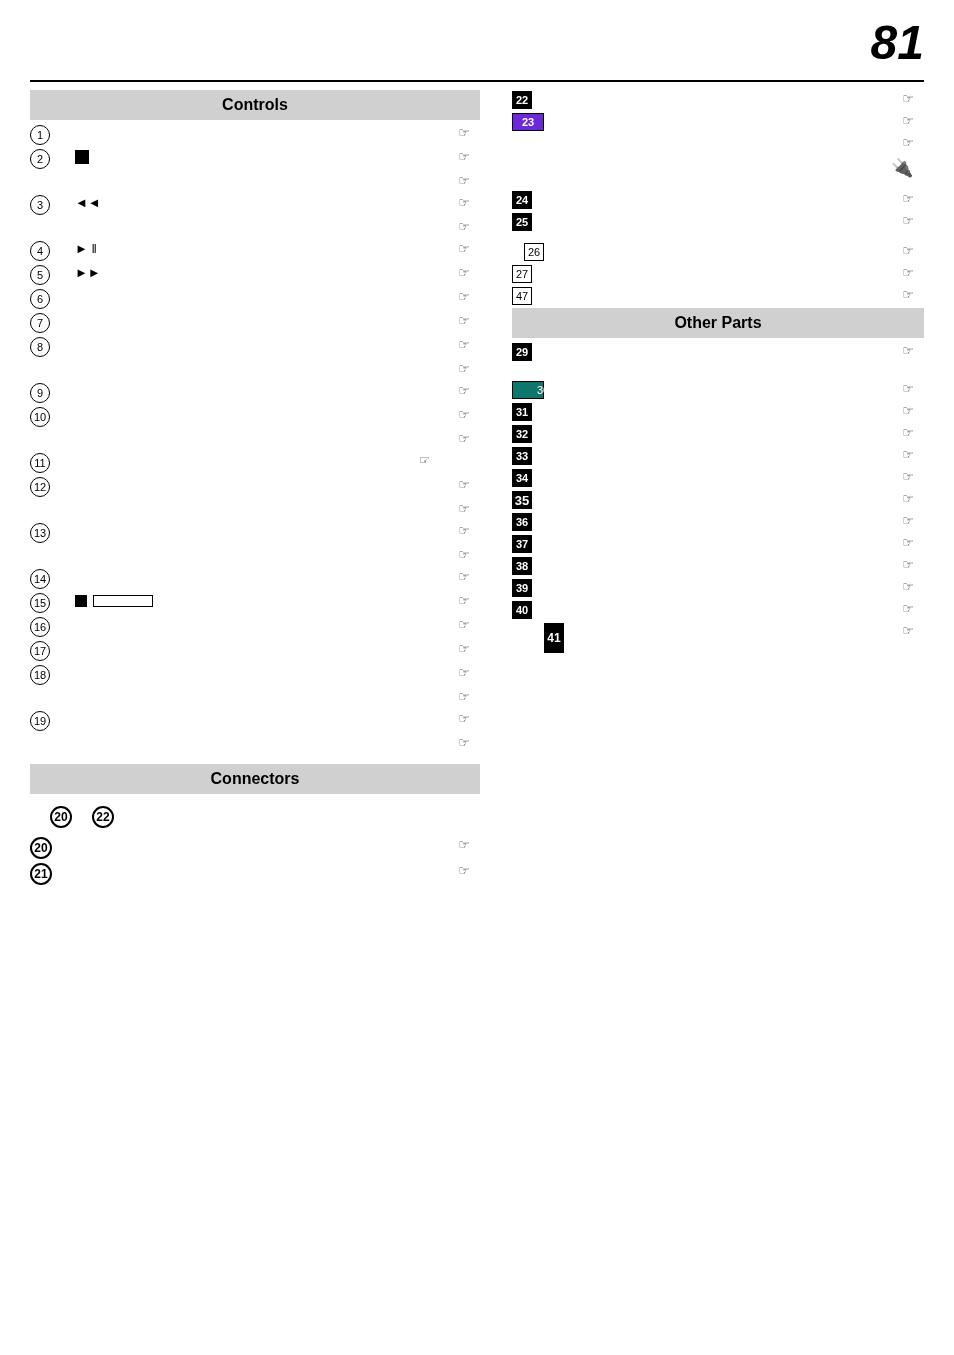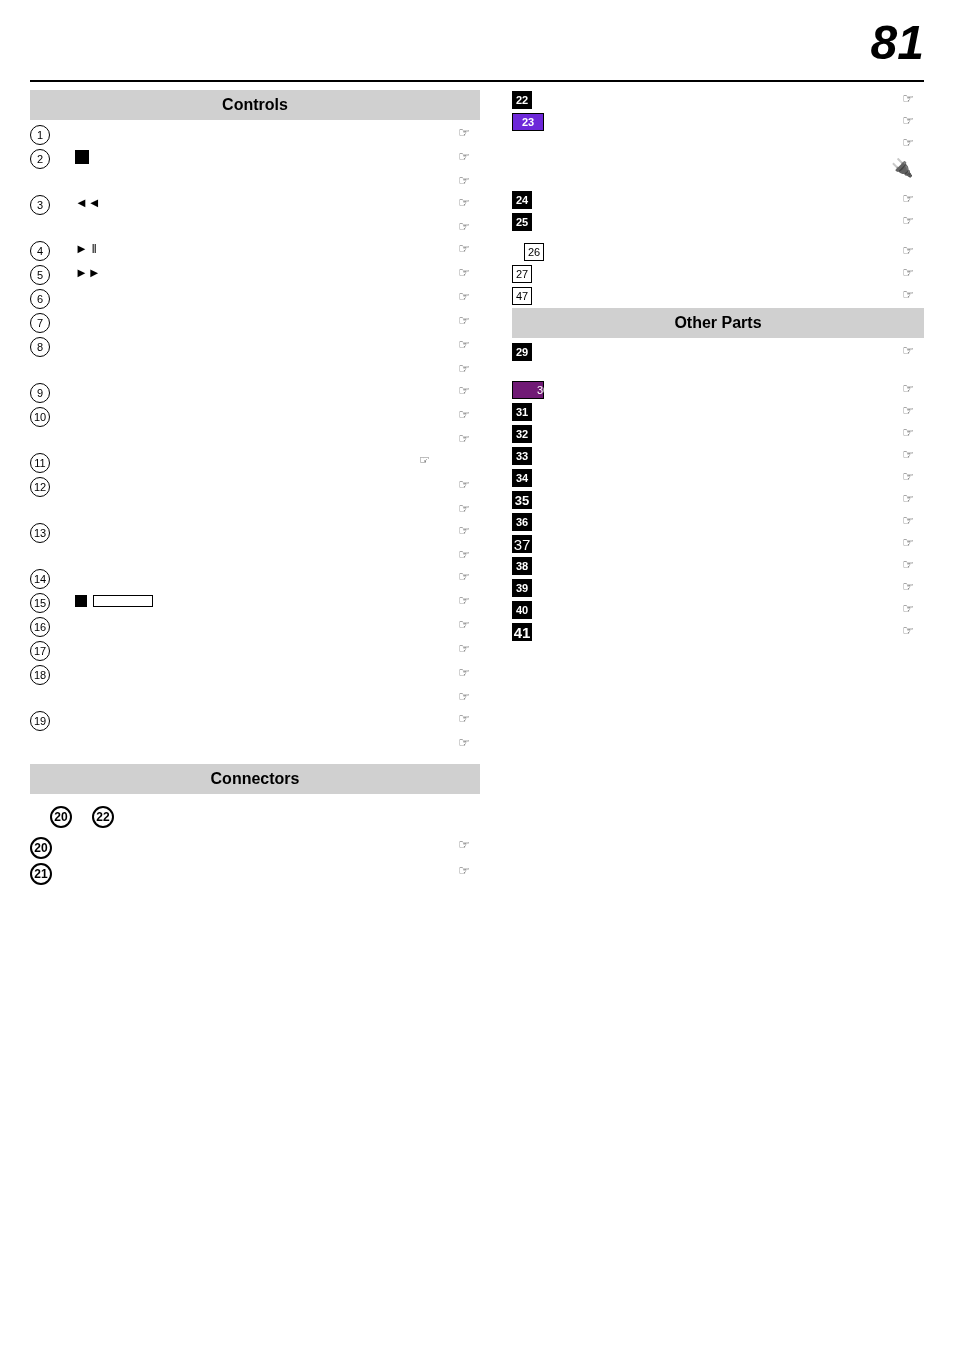--- a/index.html
+++ b/index.html
@@ -488,21 +488,21 @@
       <div class="item-content">
         <span></span>
         <span class="arrow-icon">☞</span>
       </div>
     </div>
 
     <div class="spacer"></div>
     <div class="spacer"></div>
 
     <div class="item-row">
-      <div class="item-number"><span style="display:inline-flex;align-items:center;justify-content:center;width:20px;height:18px;border:1.5px solid #000;font-size:11px;font-weight:normal;background:#701a75;color:#fff;padding-left:30px;">30</span></div>
+      <div class="item-number"><span style="display:inline-flex;align-items:center;justify-content:center;width:20px;height:18px;border:1.5px solid #000;font-size:11px;font-weight:normal;background:#0f766e;color:#fff;padding-left:30px;">30</span></div>
       <div class="item-content">
           <span></span>
           <span class="arrow-icon">☞</span>
         </div>
     </div>
     <div class="item-row">
       <div class="item-number"><span style="display:inline-flex;align-items:center;justify-content:center;width:20px;height:18px;border:1.5px solid #000;font-size:11px;font-weight:bold;background:#000;color:#fff;">31</span></div>
       <div class="item-content">
           <span></span>
           <span class="arrow-icon">☞</span>
@@ -537,21 +537,21 @@
         </div>
     </div>
     <div class="item-row">
       <div class="item-number"><span style="display:inline-flex;align-items:center;justify-content:center;width:20px;height:18px;border:1.5px solid #000;font-size:11px;font-weight:bold;background:#000;color:#fff;">36</span></div>
       <div class="item-content">
           <span></span>
           <span class="arrow-icon">☞</span>
         </div>
     </div>
     <div class="item-row">
-      <div class="item-number"><span style="display:inline-flex;align-items:center;justify-content:center;width:20px;height:18px;border:1.5px solid #000;font-size:15px;font-weight:normal;background:#000;color:#fff;">37</span></div>
+      <div class="item-number"><span style="display:inline-flex;align-items:center;justify-content:center;width:20px;height:18px;border:1.5px solid #000;font-size:11px;font-weight:bold;background:#000;color:#fff;">37</span></div>
       <div class="item-content">
           <span></span>
           <span class="arrow-icon">☞</span>
         </div>
     </div>
     <div class="item-row">
       <div class="item-number"><span style="display:inline-flex;align-items:center;justify-content:center;width:20px;height:18px;border:1.5px solid #000;font-size:11px;font-weight:bold;background:#000;color:#fff;">38</span></div>
       <div class="item-content">
           <span></span>
           <span class="arrow-icon">☞</span>
@@ -565,21 +565,21 @@
         </div>
     </div>
     <div class="item-row">
       <div class="item-number"><span style="display:inline-flex;align-items:center;justify-content:center;width:20px;height:18px;border:1.5px solid #000;font-size:11px;font-weight:bold;background:#000;color:#fff;">40</span></div>
       <div class="item-content">
           <span></span>
           <span class="arrow-icon">☞</span>
         </div>
     </div>
     <div class="item-row">
-      <div class="item-number"><span style="display:inline-flex;align-items:center;justify-content:center;width:20px;height:18px;border:1.5px solid #000;font-size:15px;font-weight:bold;background:#000;color:#fff;">41</span></div>
+      <div class="item-number"><span style="display:inline-flex;align-items:center;justify-content:center;width:20px;height:30px;border:1.5px solid #000;font-size:12px;font-weight:bold;background:#000;color:#fff;margin-left:32px;">41</span></div>
       <div class="item-content">
           <span></span>
           <span class="arrow-icon">☞</span>
         </div>
     </div>
 
   </div>
 
 </div>
 

